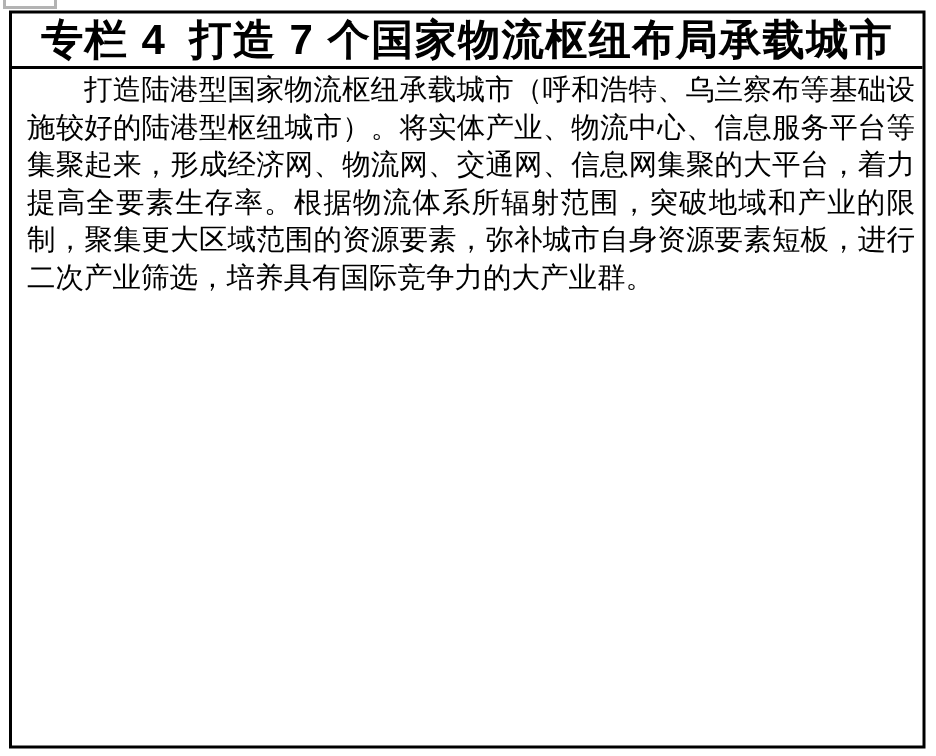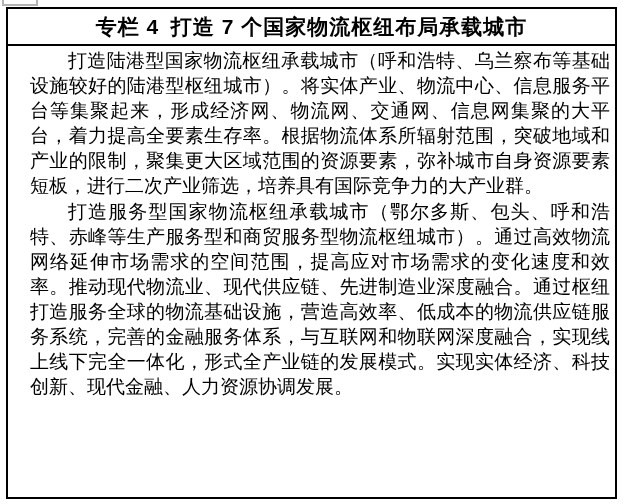--- a/index.html
+++ b/index.html
@@ -36,29 +36,29 @@
     box-sizing: border-box;
     background: #ffffff;
   }
   .panel-title {
     height: 35px;
     line-height: 35px;
     border-bottom: 2px solid #000000;
     box-sizing: content-box;
     text-align: center;
     font-weight: bold;
-    font-size: 21px;
+    font-size: 28px;
     letter-spacing: 1px;
     white-space: nowrap;
   }
   .panel-title .title-text {
     margin-left: 0.55em;
   }
   .panel-body {
-    padding: 2px 5px 0 22px;
+    padding: 2px 5px 0 10px;
     font-size: 19px;
     line-height: 25.1px;
     text-align: justify;
   }
   .panel-body p {
     margin: 0;
     padding: 0;
     text-indent: 2em;
   }
 </style>
@@ -66,15 +66,14 @@
 <body>
 
 <div class="crop-artifact"></div>
 
 <div class="panel">
   <div class="panel-title">
     <span class="title-label">专栏 4</span><span class="title-text">打造 7 个国家物流枢纽布局承载城市</span>
   </div>
   <div class="panel-body">
     <p>打造陆港型国家物流枢纽承载城市（呼和浩特、乌兰察布等基础设施较好的陆港型枢纽城市）。将实体产业、物流中心、信息服务平台等集聚起来，形成经济网、物流网、交通网、信息网集聚的大平台，着力提高全要素生存率。根据物流体系所辐射范围，突破地域和产业的限制，聚集更大区域范围的资源要素，弥补城市自身资源要素短板，进行二次产业筛选，培养具有国际竞争力的大产业群。</p>
-    <p>打造服务型国家物流枢纽承载城市（鄂尔多斯、包头、呼和浩特、赤峰等生产服务型和商贸服务型物流枢纽城市）。通过高效物流网络延伸市场需求的空间范围，提高应对市场需求的变化速度和效率。推动现代物流业、现代供应链、先进制造业深度融合。通过枢纽打造服务全球的物流基础设施，营造高效率、低成本的物流供应链服务系统，完善的金融服务体系，与互联网和物联网深度融合，实现线上线下完全一体化，形式全产业链的发展模式。实现实体经济、科技创新、现代金融、人力资源协调发展。</p>
   </div>
 </div>
 
 </body></html>

